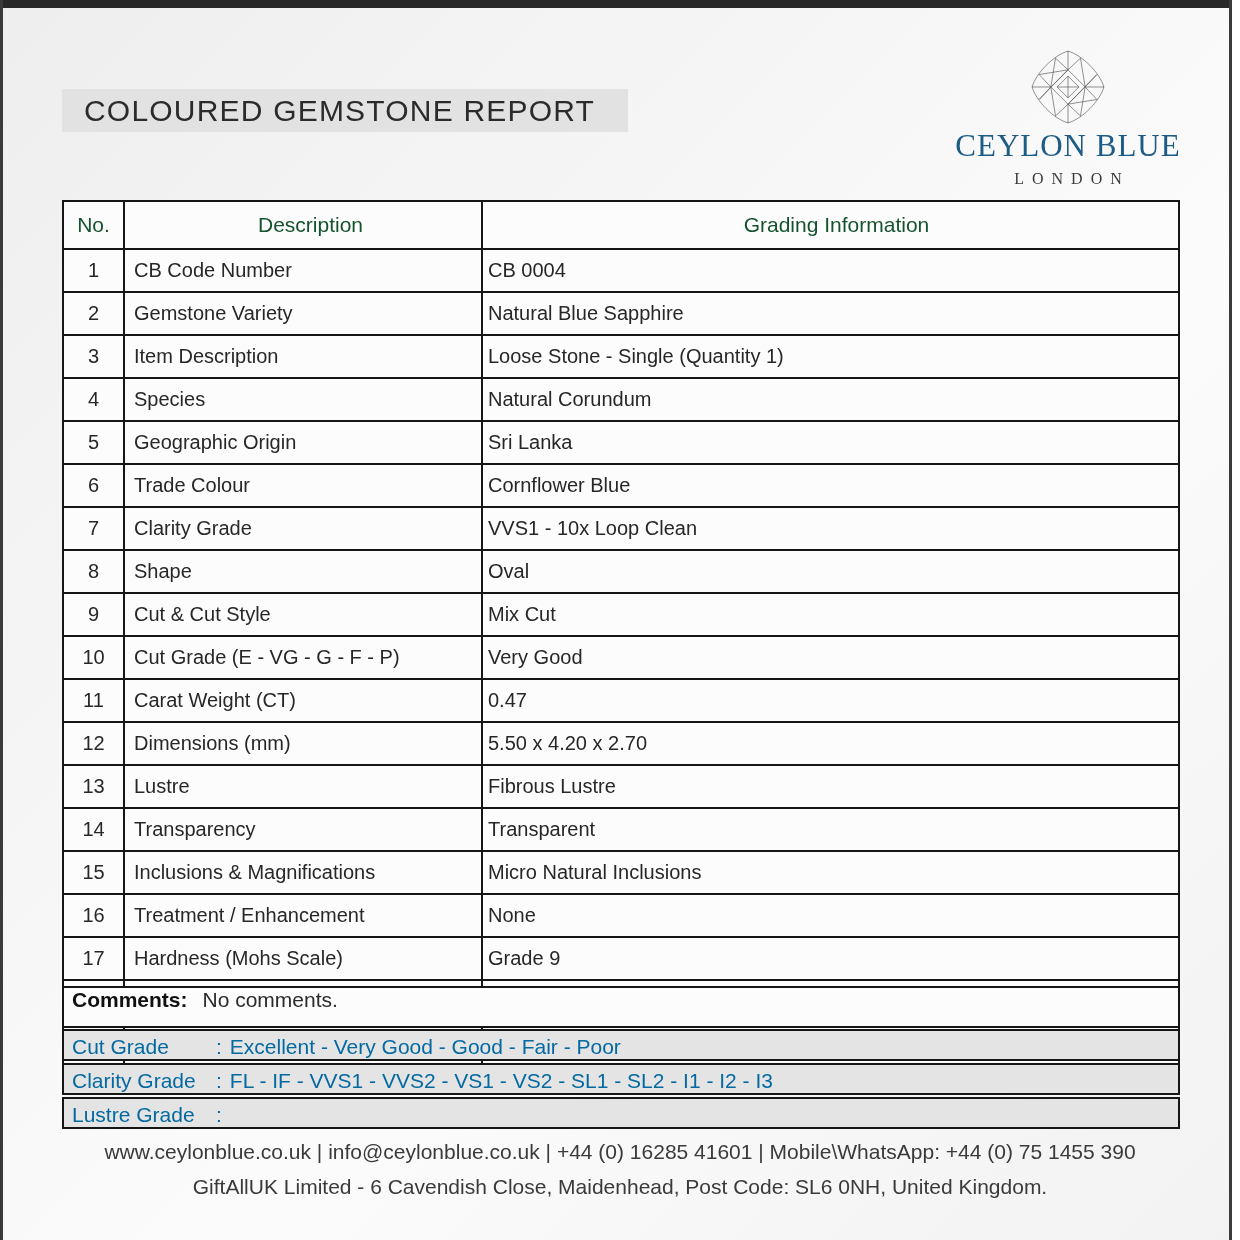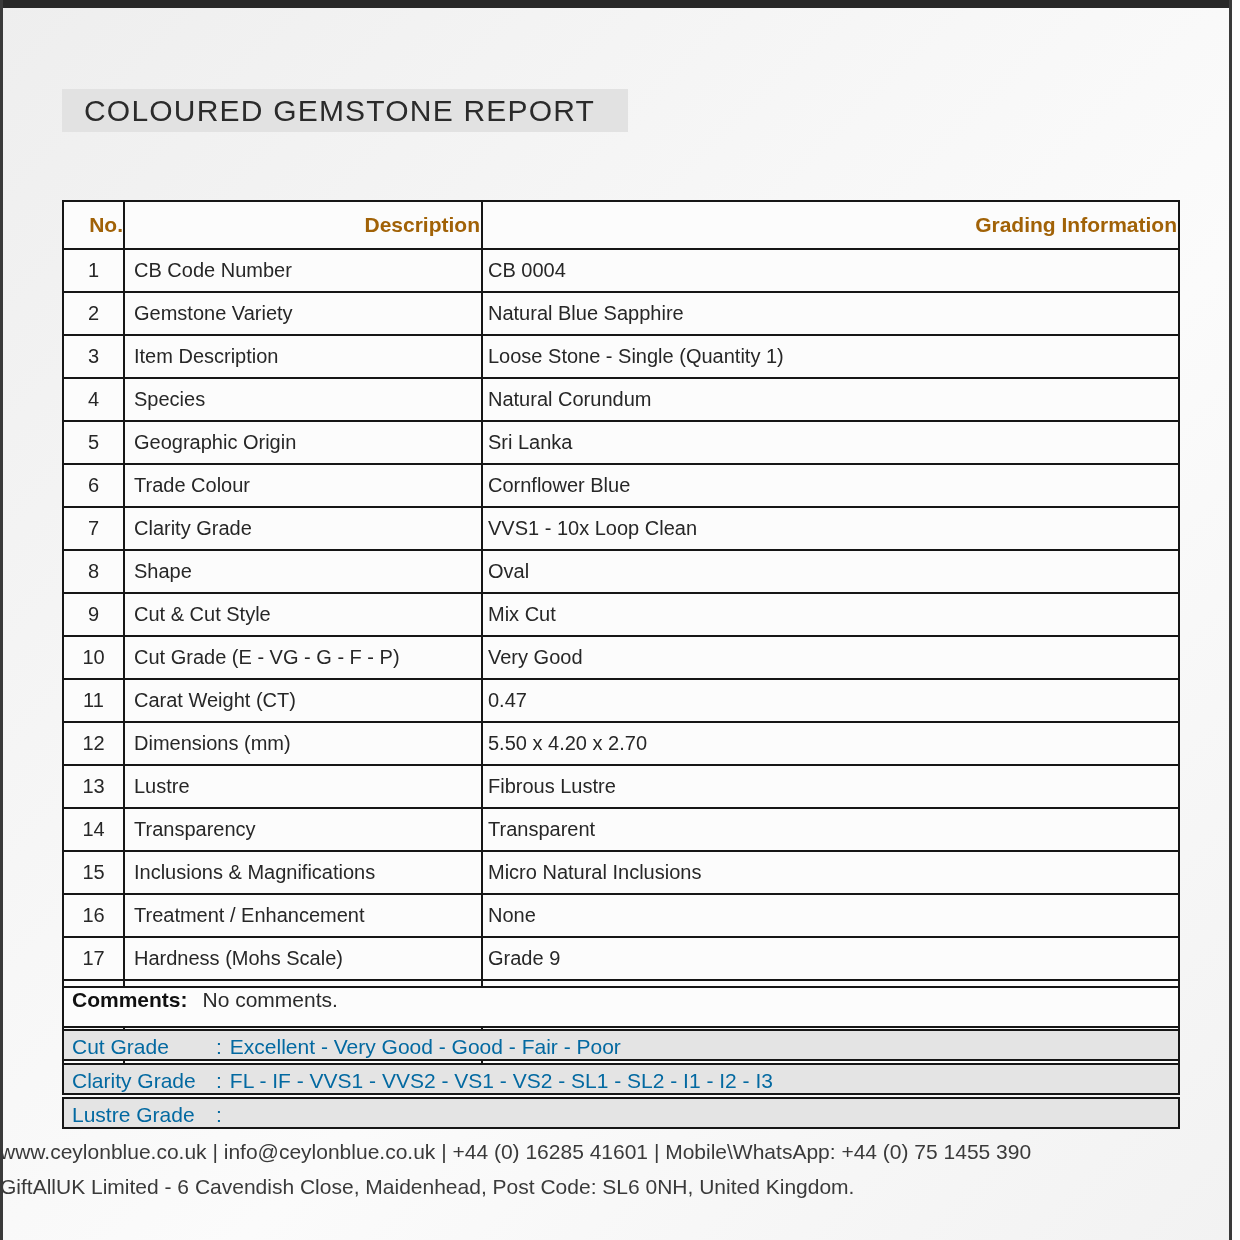--- a/index.html
+++ b/index.html
@@ -16,56 +16,70 @@
 
   .logo{position:absolute;left:948px;top:48px;width:240px;text-align:center;}
   .logo svg{width:84px;height:78px;display:block;margin:0 auto;}
   .brand{font-family:"Liberation Serif","DejaVu Serif",serif;font-size:31px;color:#1d5c87;
          letter-spacing:1px;margin-top:2px;white-space:nowrap;}
   .city{font-family:"Liberation Serif","DejaVu Serif",serif;font-size:16px;color:#3b3b3b;
         letter-spacing:8px;margin-top:6px;padding-left:8px;white-space:nowrap;}
 
   table.report{position:absolute;left:62px;top:200px;width:1118px;border-collapse:collapse;table-layout:fixed;}
   table.report th,table.report td{border:2px solid #161616;background:#fcfcfc;overflow:hidden;white-space:nowrap;}
-  table.report th{height:44px;font-size:21px;font-weight:bold;color:#a16207;text-align:right;}
+  table.report th{height:44px;font-size:21px;font-weight:normal;color:#14532d;text-align:center;}
   table.report td{height:39px;font-size:20px;color:#272727;line-height:39px;}
   .col-no{width:59px;text-align:center;padding:0;}
   th.col-no{text-align:center;}
   .col-desc{width:339px;padding-left:9px;}
   th.col-desc{padding-left:16px;}
   .col-grade{padding-left:5px;}
   th.col-grade{padding-left:13px;}
 
   .comments{position:absolute;left:62px;top:986px;width:1118px;height:42px;box-sizing:border-box;
             border:2px solid #161616;background:#fcfcfc;display:flex;padding-left:8px;}
   .comments-label{font-weight:bold;font-size:21px;color:#101010;}
   .comments-text{font-size:21px;color:#2a2a2a;margin-left:15px;}
 
   .keys{position:absolute;left:62px;top:1029px;width:1118px;}
   .key-row{height:32px;box-sizing:border-box;border:2px solid #161616;background:#e4e4e4;
            margin-bottom:2px;display:flex;align-items:flex-end;padding-left:8px;
            font-size:21px;color:#0369a1;white-space:nowrap;}
   .key-label{display:inline-block;width:144px;flex:0 0 144px;}
   .key-sep{margin-right:8px;}
 
-  .footer{position:absolute;left:0;top:1134px;width:1240px;text-align:left;
+  .footer{position:absolute;left:0;top:1134px;width:1240px;text-align:center;
           font-size:21px;color:#3a3a3a;line-height:35px;}
 </style>
 </head>
 <body>
 
 <div class="page">
   <div class="edge-top"></div>
   <div class="edge-left"></div>
   <div class="edge-right"></div>
 
   <div class="title-bar">
     <span class="title-text">COLOURED GEMSTONE REPORT</span>
   </div>
 
+  <div class="logo">
+    <svg viewBox="0 0 100 100" fill="none" stroke="#4f4f4f" stroke-width="0.8" stroke-linejoin="round">
+      <path d="M50,4 C68,9 91,32 96,50 C91,68 68,91 50,96 C32,91 9,68 4,50 C9,32 32,9 50,4 Z"></path>
+      <path d="M50,28 L72,50 L50,72 L28,50 Z"></path>
+      <path d="M50,36 L64,50 L50,64 L36,50 Z"></path>
+      <path d="M50,4 L50,28 M50,72 L50,96 M4,50 L28,50 M72,50 L96,50"></path>
+      <path d="M50,36 L50,64 M36,50 L64,50"></path>
+      <path d="M50,28 L34,13 M50,28 L66,13 M50,72 L34,87 M50,72 L66,87"></path>
+      <path d="M28,50 L13,34 M28,50 L13,66 M72,50 L87,34 M72,50 L87,66"></path>
+      <path d="M34,13 L28,50 M66,13 L72,50 M13,34 L50,28 M87,34 L50,72 M13,66 L50,28 M87,66 L50,72 M34,87 L28,50 M66,87 L72,50"></path>
+    </svg>
+    <div class="brand">CEYLON BLUE</div>
+    <div class="city">LONDON</div>
+  </div>
 
   <table class="report">
     <thead>
       <tr>
         <th class="col-no">No.</th>
         <th class="col-desc">Description</th>
         <th class="col-grade">Grading Information</th>
       </tr>
     </thead>
     <tbody>

